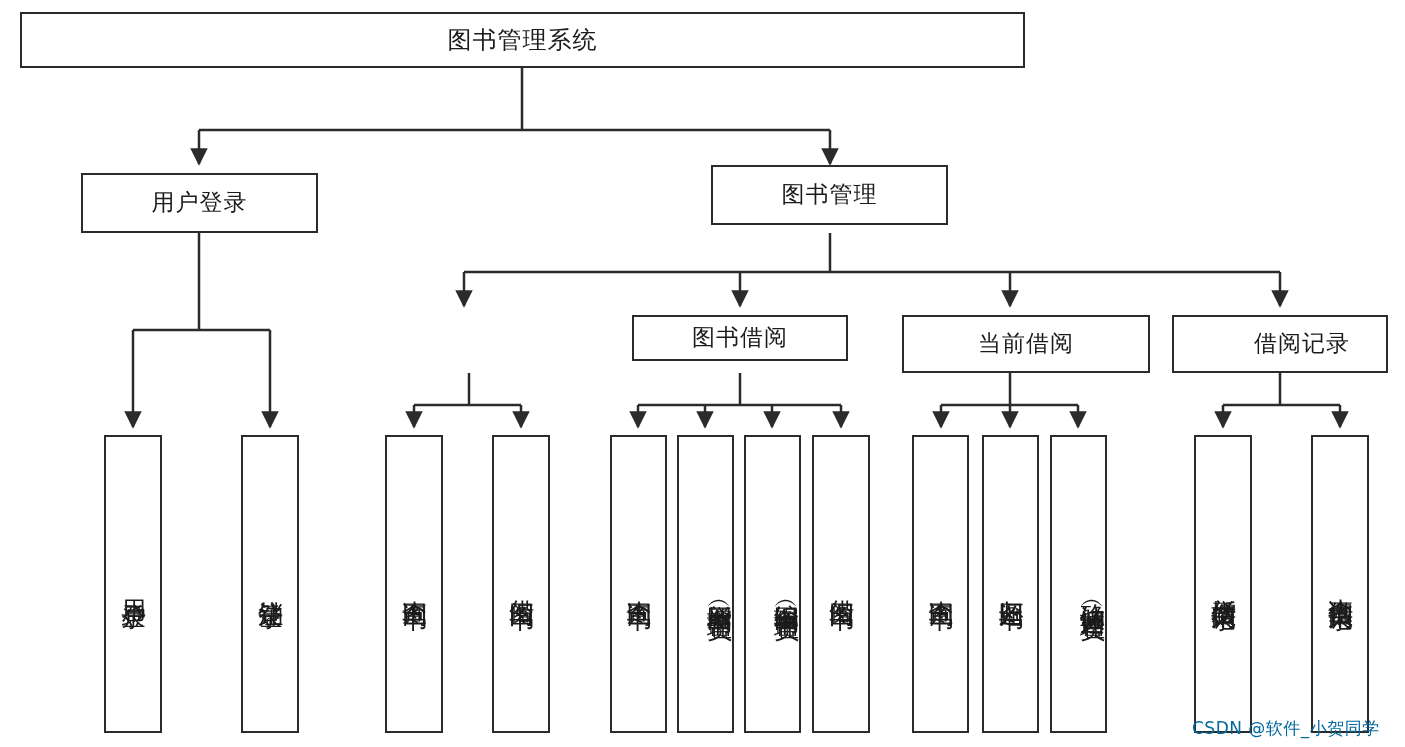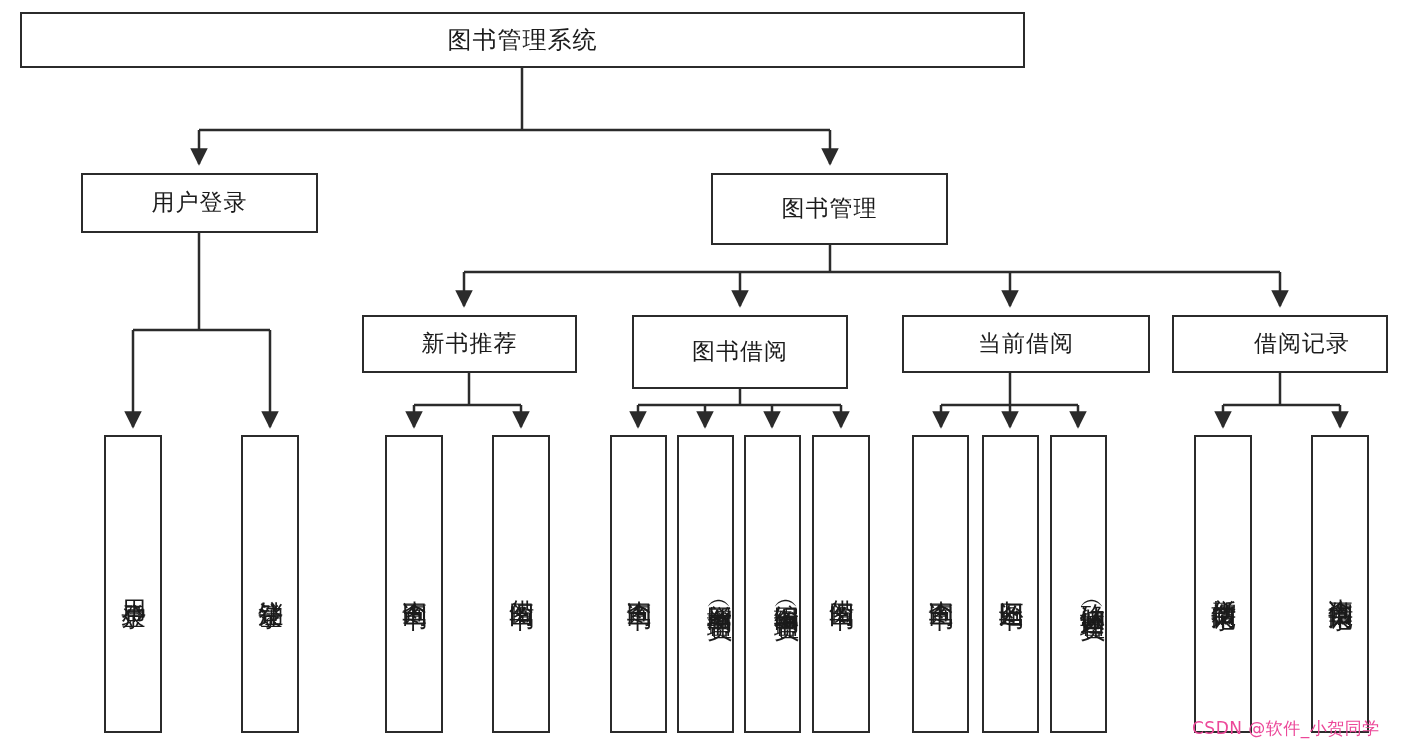--- a/index.html
+++ b/index.html
@@ -54,21 +54,21 @@
     justify-content: center;
     padding-top: 18px;
   }
   .node-v.vcenter {
     align-items: center;
     padding-top: 0;
   }
   .watermark {
     position: absolute;
     font-size: 17px;
-    color: #ec4899;
+    color: #0369a1;
     letter-spacing: 0.5px;
     white-space: nowrap;
     user-select: none;
   }
 </style>
 </head>
 <body>
 
 <div id="canvas">
 
@@ -119,25 +119,24 @@
       <path d="M 1223 405 L 1340 405"></path>
       <path d="M 1223 405 L 1223 427" marker-end="url(#arrow)"></path>
       <path d="M 1340 405 L 1340 427" marker-end="url(#arrow)"></path>
     </g>
   </svg>
 
   <div class="node node-h node-root" style="left:20px; top:12px; width:1005px; height:56px;">图书管理系统</div>
 
   <div class="node node-h" style="left:81px; top:173px; width:237px; height:60px;">用户登录</div>
 
-  <div class="node node-h" style="left:711px; top:173px; width:237px; height:72px;">图书管理</div>
+  <div class="node node-h" style="left:711px; top:165px; width:237px; height:60px;">图书管理</div>
 
-  <div class="node node-h" style="left:362px; top:315px; width:215px; height:58px;">新书推荐</div>
 
-  <div class="node node-h" style="left:632px; top:315px; width:216px; height:74px;">图书借阅</div>
+  <div class="node node-h" style="left:632px; top:315px; width:216px; height:46px;">图书借阅</div>
 
   <div class="node node-h" style="left:902px; top:315px; width:248px; height:58px;">当前借阅</div>
 
   <div class="node node-h" style="left:1172px; top:315px; width:216px; height:58px;padding-left:44px;">借阅记录</div>
 
   <div class="node node-v vcenter" style="left:104px; top:435px; width:58px; height:298px;">用户登录</div>
 
   <div class="node node-v vcenter" style="left:241px; top:435px; width:58px; height:298px;">注销登录</div>
 
   <div class="node node-v vcenter" style="left:385px; top:435px; width:58px; height:298px;">查询图书</div>

